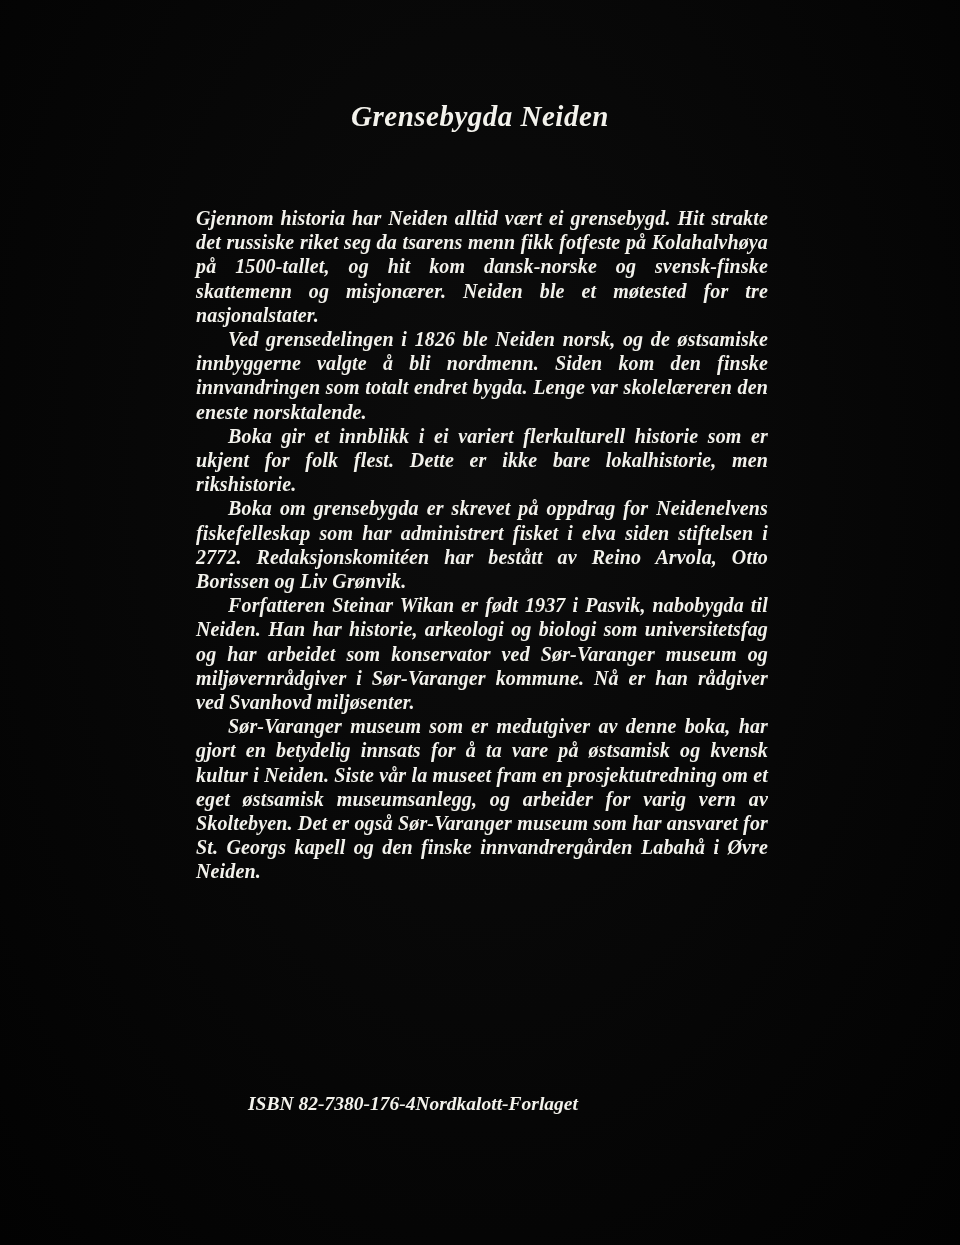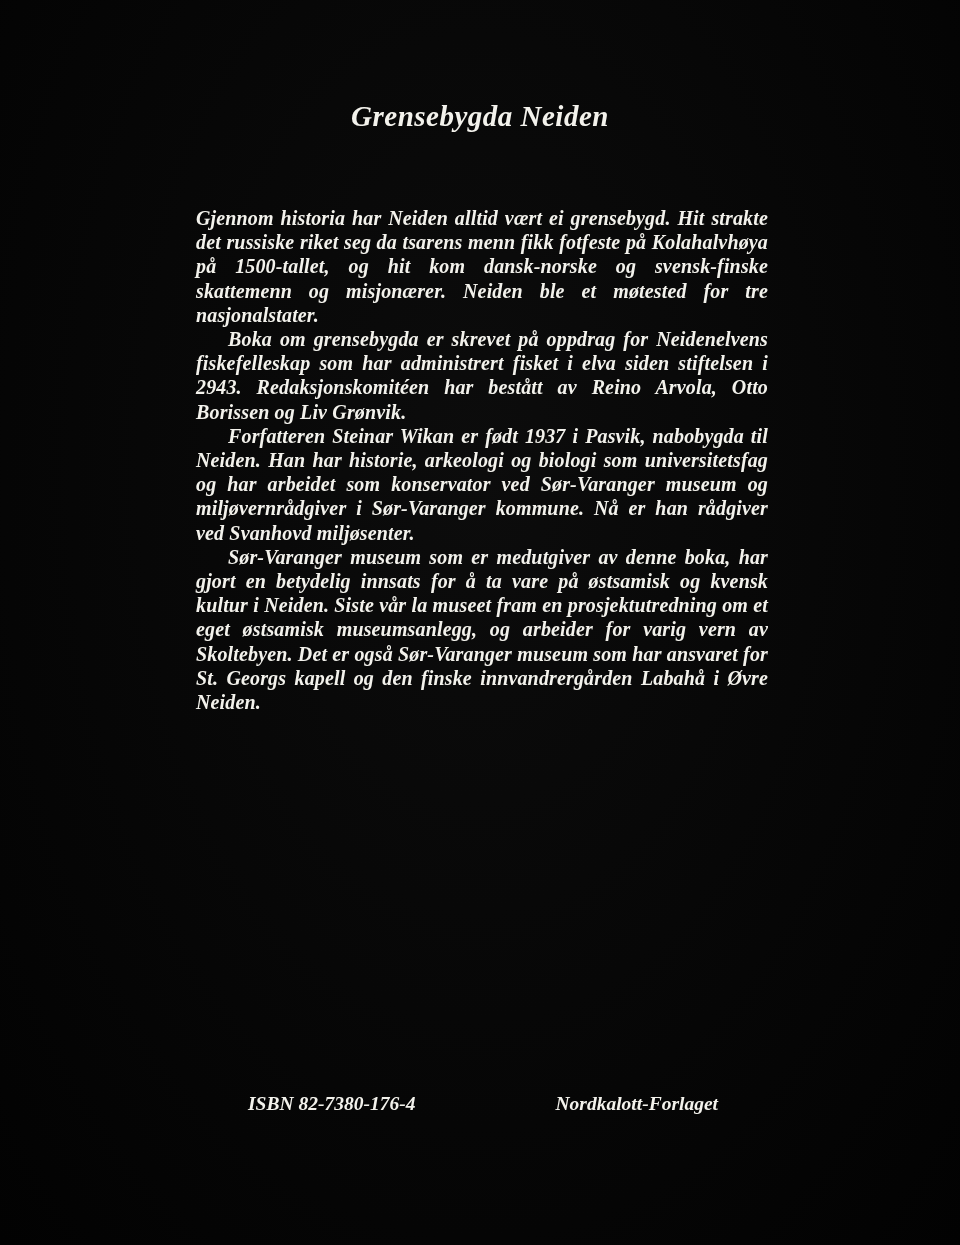--- a/index.html
+++ b/index.html
@@ -48,21 +48,20 @@
     }
     .body-text p + p {
       text-indent: 1.6em;
     }
     .footer {
       position: absolute;
       top: 1093px;
       left: 196px;
       width: 572px;
       display: flex;
-      justify-content: space-between;
       align-items: baseline;
       font-size: 19.5px;
     }
     .isbn {
       padding-left: 52px;
       white-space: nowrap;
     }
     .publisher {
       padding-right: 50px;
       white-space: nowrap;
@@ -70,21 +69,23 @@
   </style>
 </head>
 <body>
 
 <div class="cover">
 
   <h1 class="title">Grensebygda Neiden</h1>
 
   <div class="body-text">
     <p>Gjennom historia har Neiden alltid vært ei grensebygd. Hit strakte det russiske riket seg da tsarens menn fikk fotfeste på Kolahalvhøya på 1500-tallet, og hit kom dansk-norske og svensk-finske skattemenn og misjonærer. Neiden ble et møtested for tre nasjonalstater.</p>
-    <p>Boka om grensebygda er skrevet på oppdrag for Neidenelvens fiskefelleskap som har administrert fisket i elva siden stiftelsen i 2943. Redaksjonskomitéen har bestått av Reino Arvola, Otto Borissen og Liv Grønvik.</p>
+    <p>Ved grensedelingen i 1826 ble Neiden norsk, og de østsamiske innbyggerne valgte å bli nordmenn. Siden kom den finske innvandringen som totalt endret bygda. Lenge var skolelæreren den eneste norsktalende.</p>
+    <p>Boka gir et innblikk i ei variert flerkulturell historie som er ukjent for folk flest. Dette er ikke bare lokalhistorie, men rikshistorie.</p>
+    <p>Boka om grensebygda er skrevet på oppdrag for Neidenelvens fiskefelleskap som har administrert fisket i elva siden stiftelsen i 2772. Redaksjonskomitéen har bestått av Reino Arvola, Otto Borissen og Liv Grønvik.</p>
     <p>Forfatteren Steinar Wikan er født 1937 i Pasvik, nabobygda til Neiden. Han har historie, arkeologi og biologi som universitetsfag og har arbeidet som konservator ved Sør-Varanger museum og miljøvernrådgiver i Sør-Varanger kommune. Nå er han rådgiver ved Svanhovd miljøsenter.</p>
     <p>Sør-Varanger museum som er medutgiver av denne boka, har gjort en betydelig innsats for å ta vare på østsamisk og kvensk kultur i Neiden. Siste vår la museet fram en prosjektutredning om et eget østsamisk museumsanlegg, og arbeider for varig vern av Skoltebyen. Det er også Sør-Varanger museum som har ansvaret for St. Georgs kapell og den finske innvandrergården Labahå i Øvre Neiden.</p>
   </div>
 
   <div class="footer">
     <span class="isbn">ISBN 82-7380-176-4</span>
     <span class="publisher">Nordkalott-Forlaget</span>
   </div>
 
 </div>

